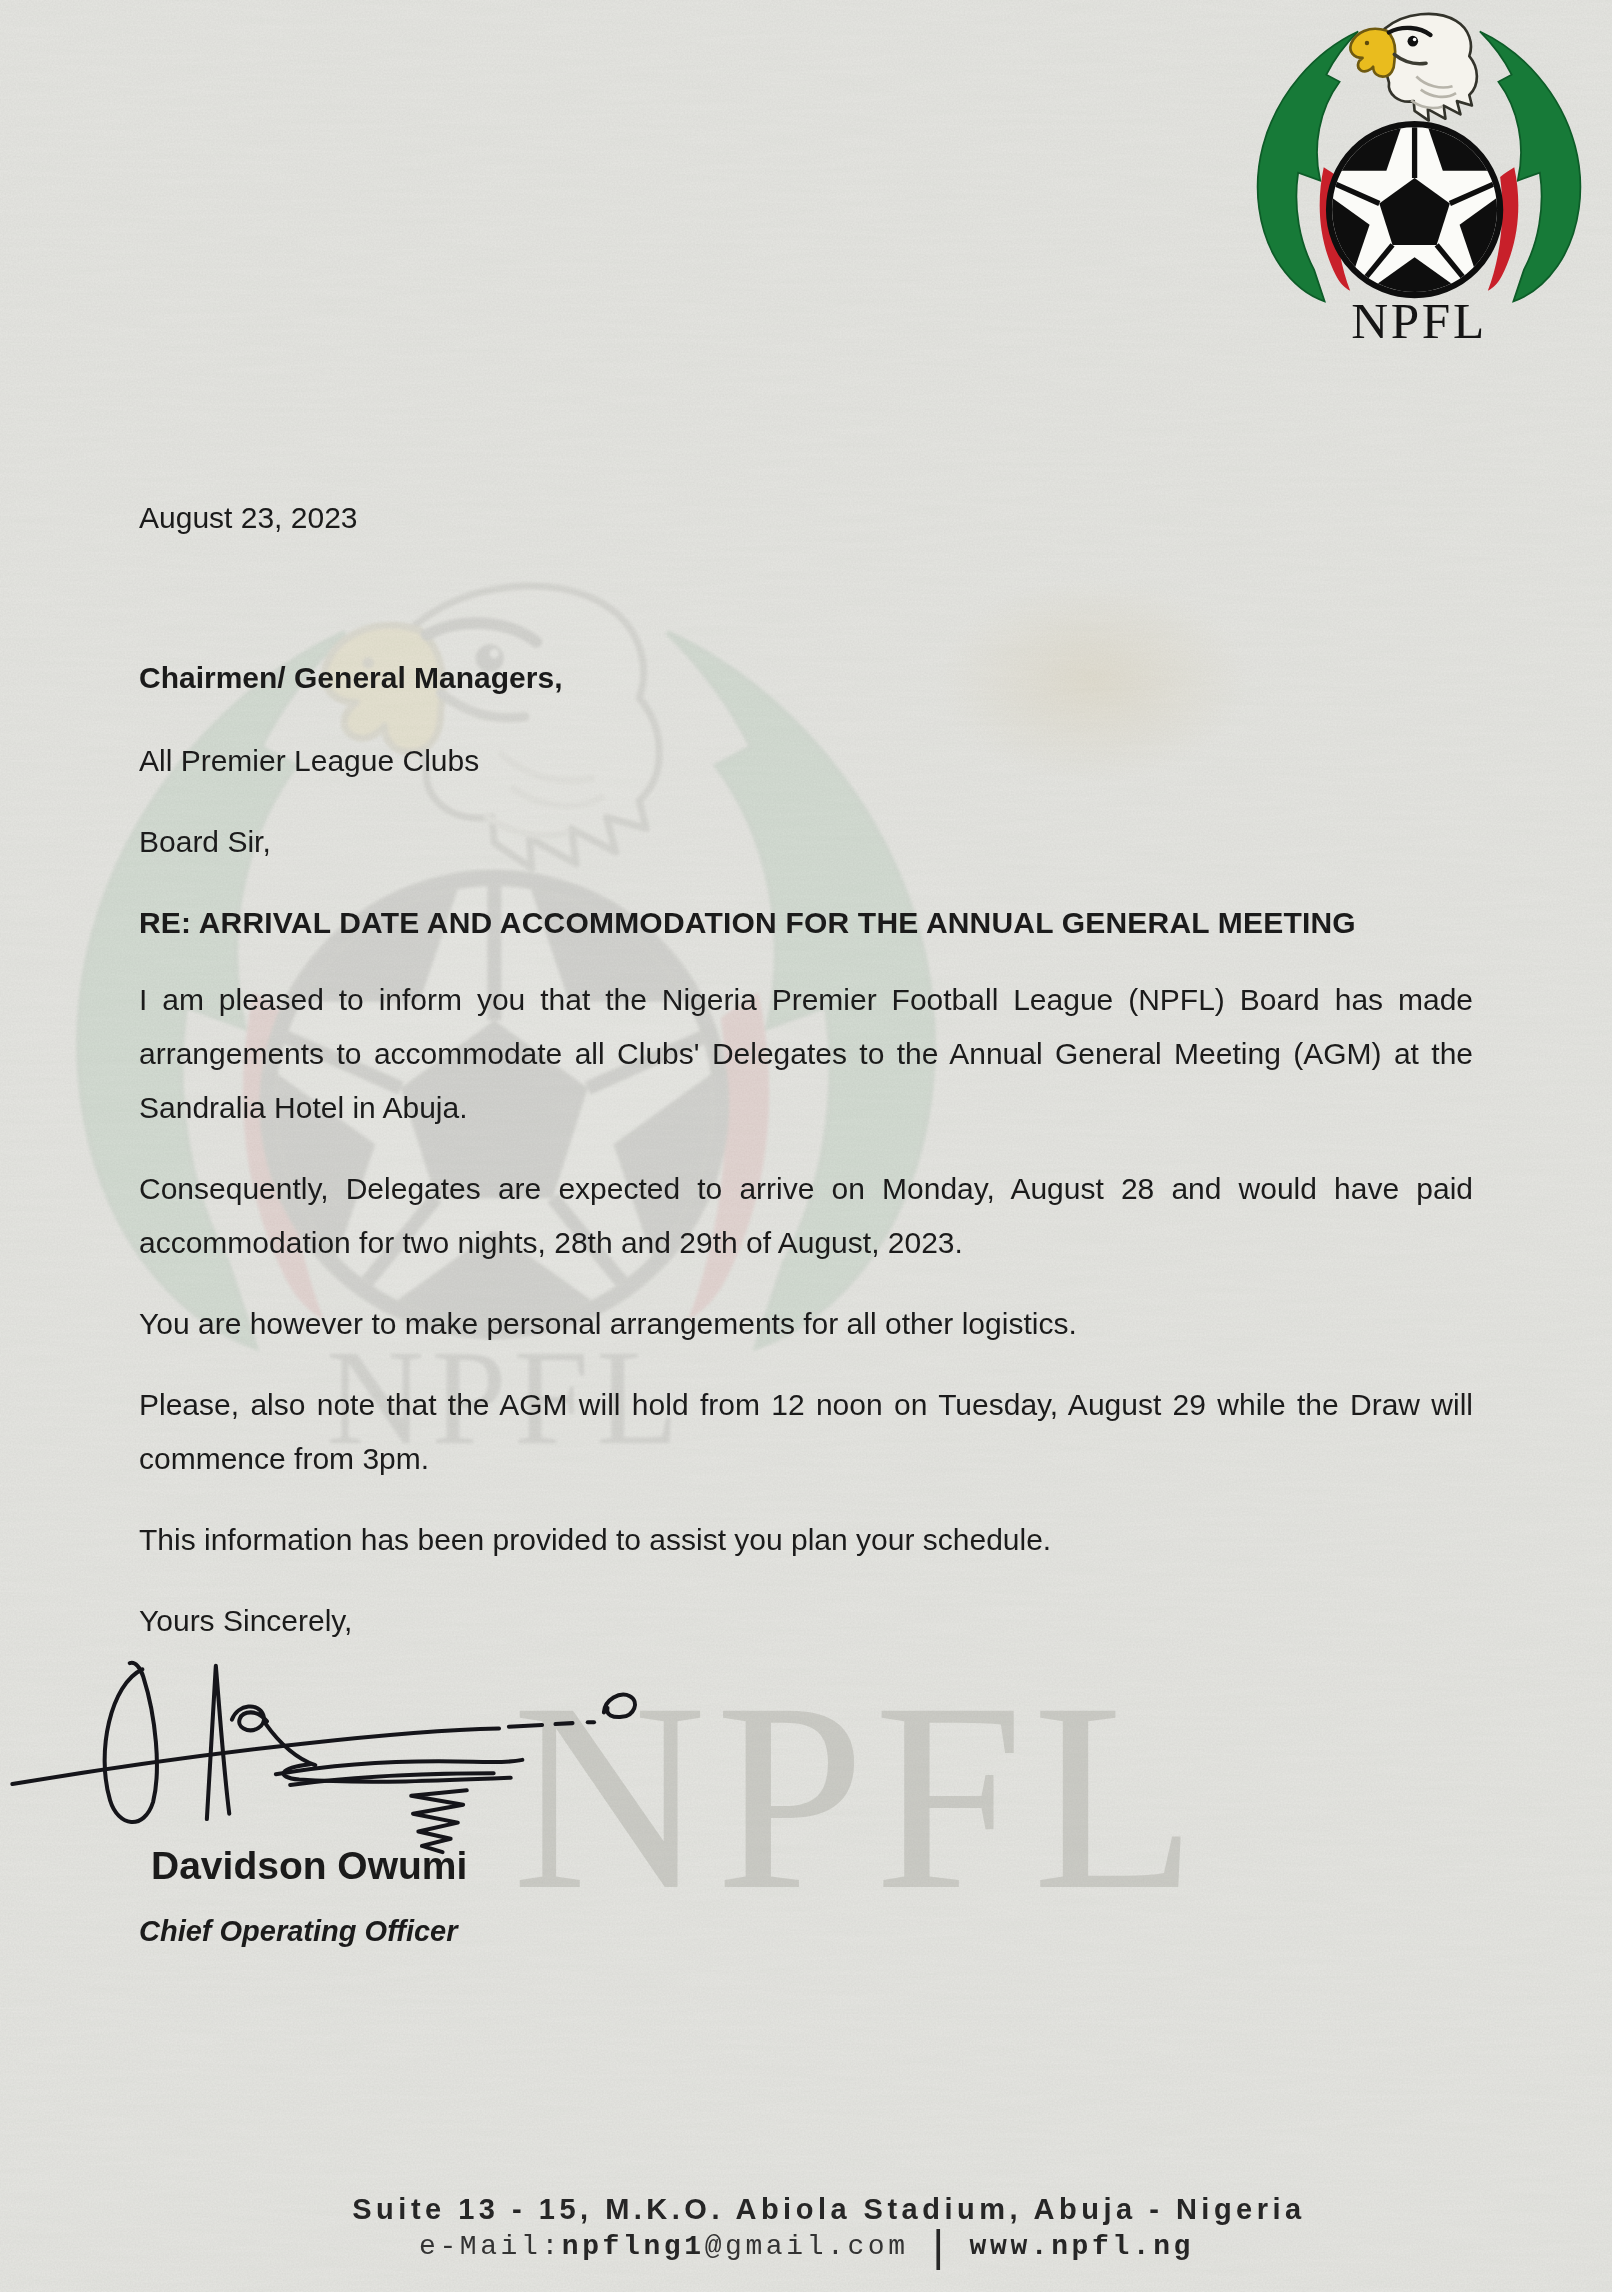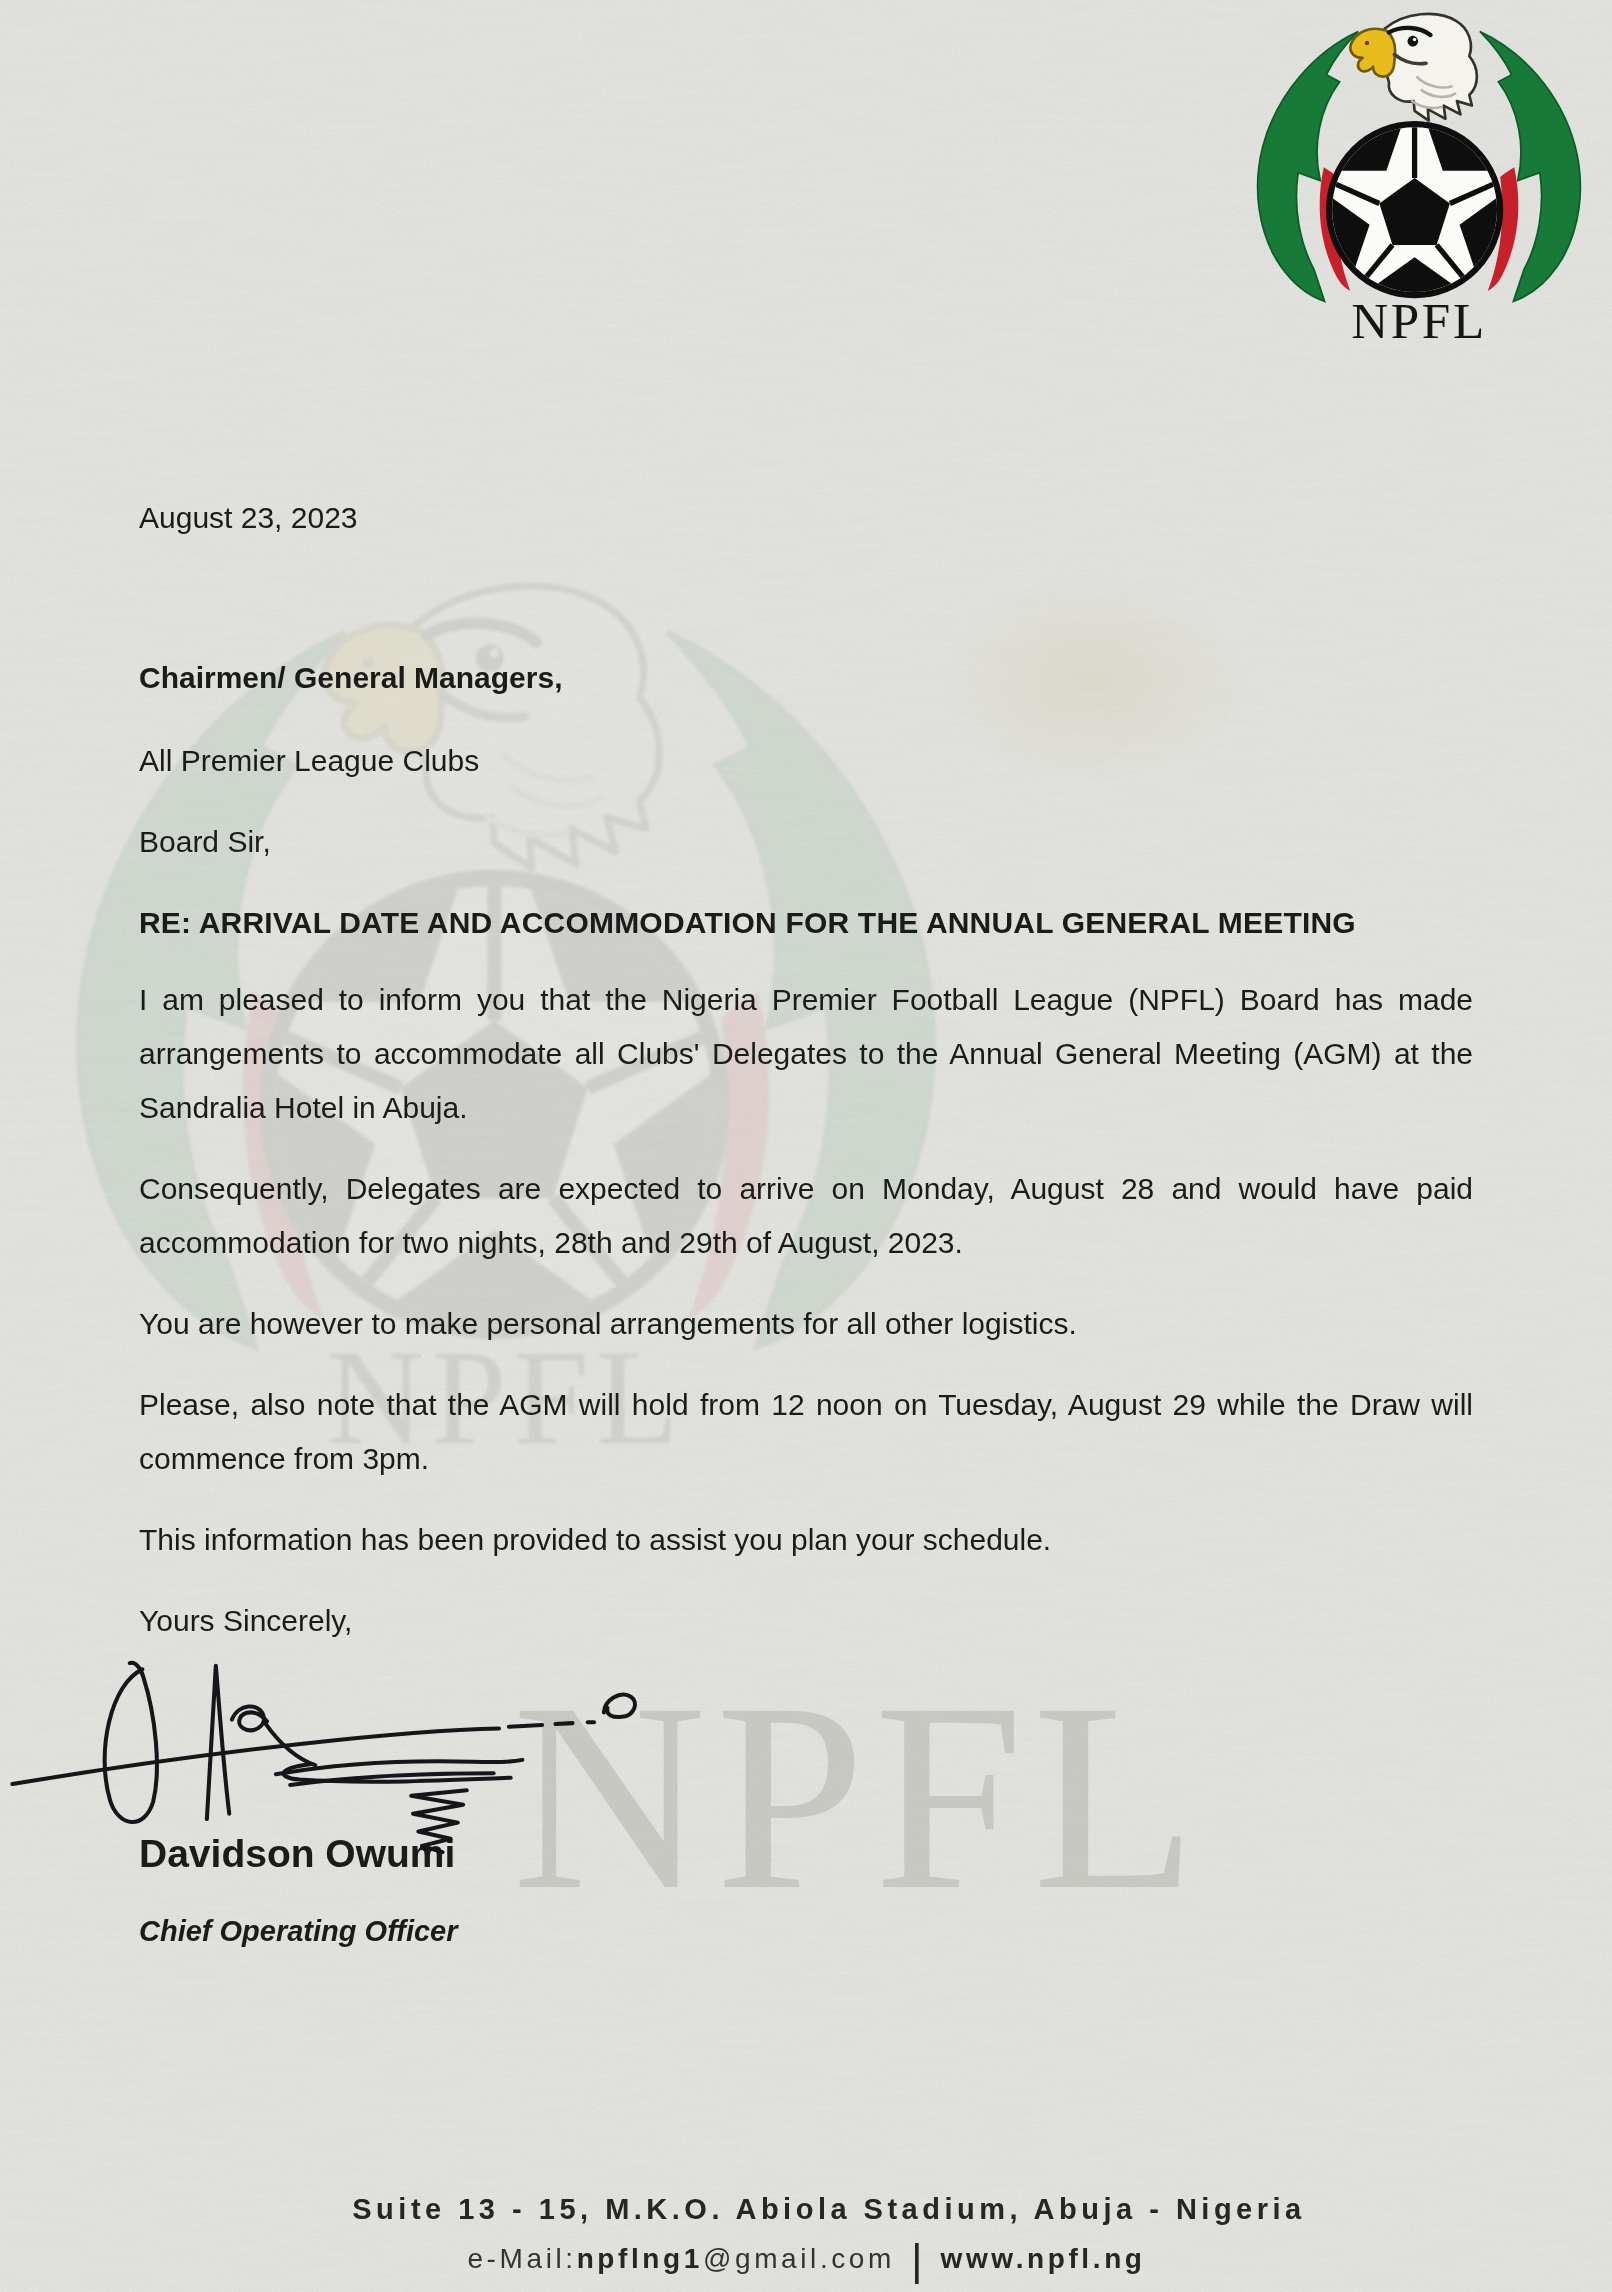--- a/index.html
+++ b/index.html
@@ -34,36 +34,36 @@
   .date{margin-bottom:106px !important;}
   .addr-title{font-weight:700;margin-bottom:29px !important;}
   .addr-org{margin-bottom:27px !important;}
   .salutation{margin-bottom:27px !important;}
   .subject{font-weight:700;letter-spacing:0.2px;margin-bottom:23px !important;}
   .para{text-align:justify;margin-bottom:27px !important;}
   .closing{margin-top:0;}
   .signature{position:absolute;left:7.2px;top:1628px;width:665px;height:253px;z-index:3;}
   .sig-stroke{fill:none;stroke:#15151a;stroke-width:4.5;stroke-linecap:round;stroke-linejoin:round;}
   .signer-name{
-    position:absolute;left:139px;top:1832px;z-index:2;margin:0;
+    position:absolute;left:139px;top:1832px;z-index:2;margin:12px;
     font-size:39px;font-weight:700;
   }
   .signer-title{
     position:absolute;left:139px;top:1915px;z-index:2;margin:0;
     font-size:29px;font-weight:700;font-style:italic;
   }
   .footer{
     position:absolute;left:0;top:2191px;width:100%;z-index:2;
     text-align:center;color:#262626;
   }
   .footer-address{
     font-size:29px;font-weight:700;letter-spacing:4.5px;line-height:36px;padding-left:45px;
   }
   .footer-contacts{
-    margin-top:14px;font-size:28px;letter-spacing:3.6px;line-height:36px;font-weight:400;color:#333;
+    margin-top:2px;font-size:28px;letter-spacing:3.6px;line-height:36px;font-weight:400;color:#333;font-family:Liberation Mono, monospace;
   }
   .footer-contacts .b{font-weight:700;color:#262626;}
   .footer-contacts .sep{
     display:inline-block;font-size:45px;font-weight:400;line-height:27px;
     vertical-align:-7.2px;margin:0 14.3px 0 16px;color:#262626;
   }
 </style>
 </head>
 <body>
 

